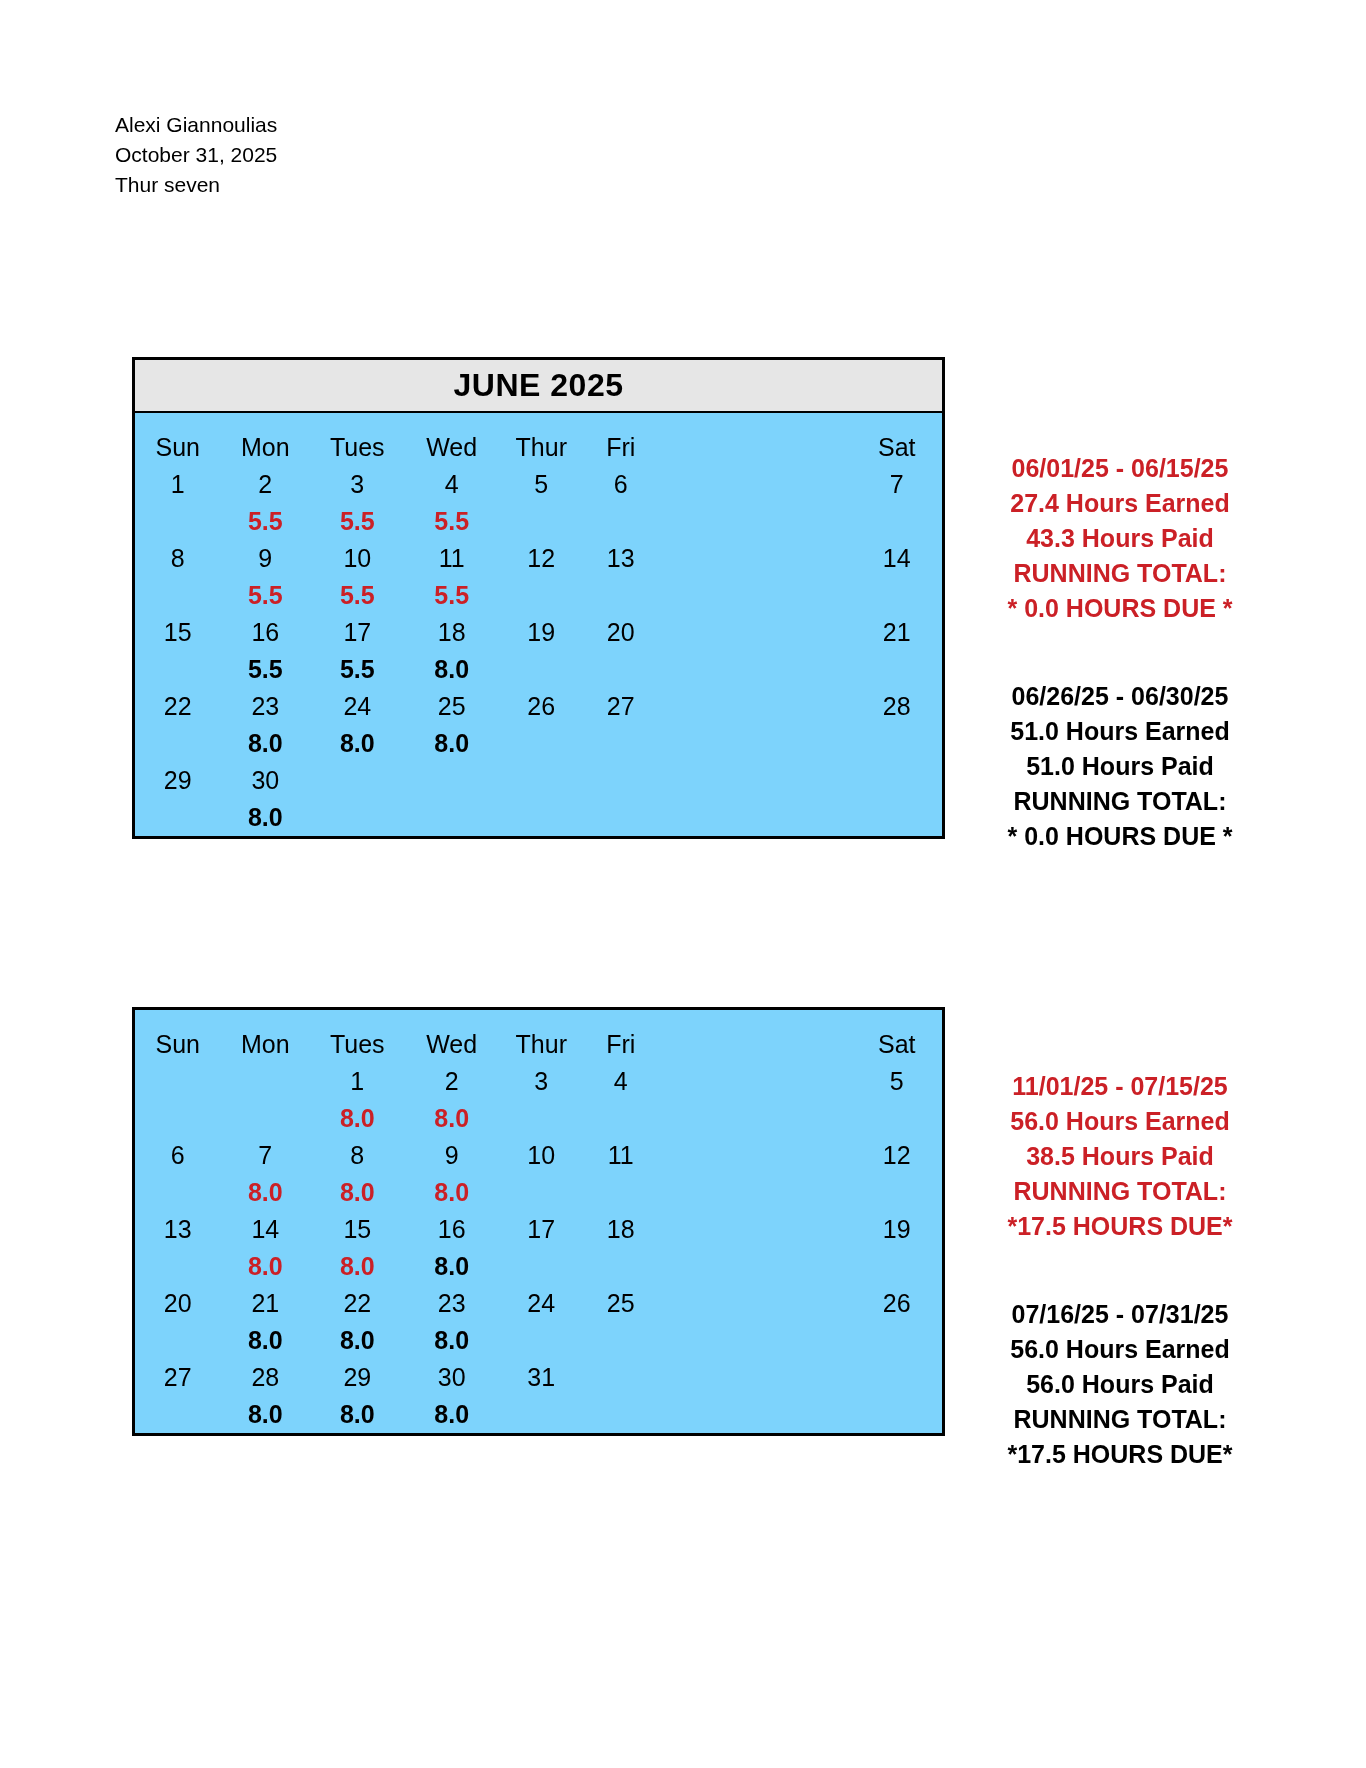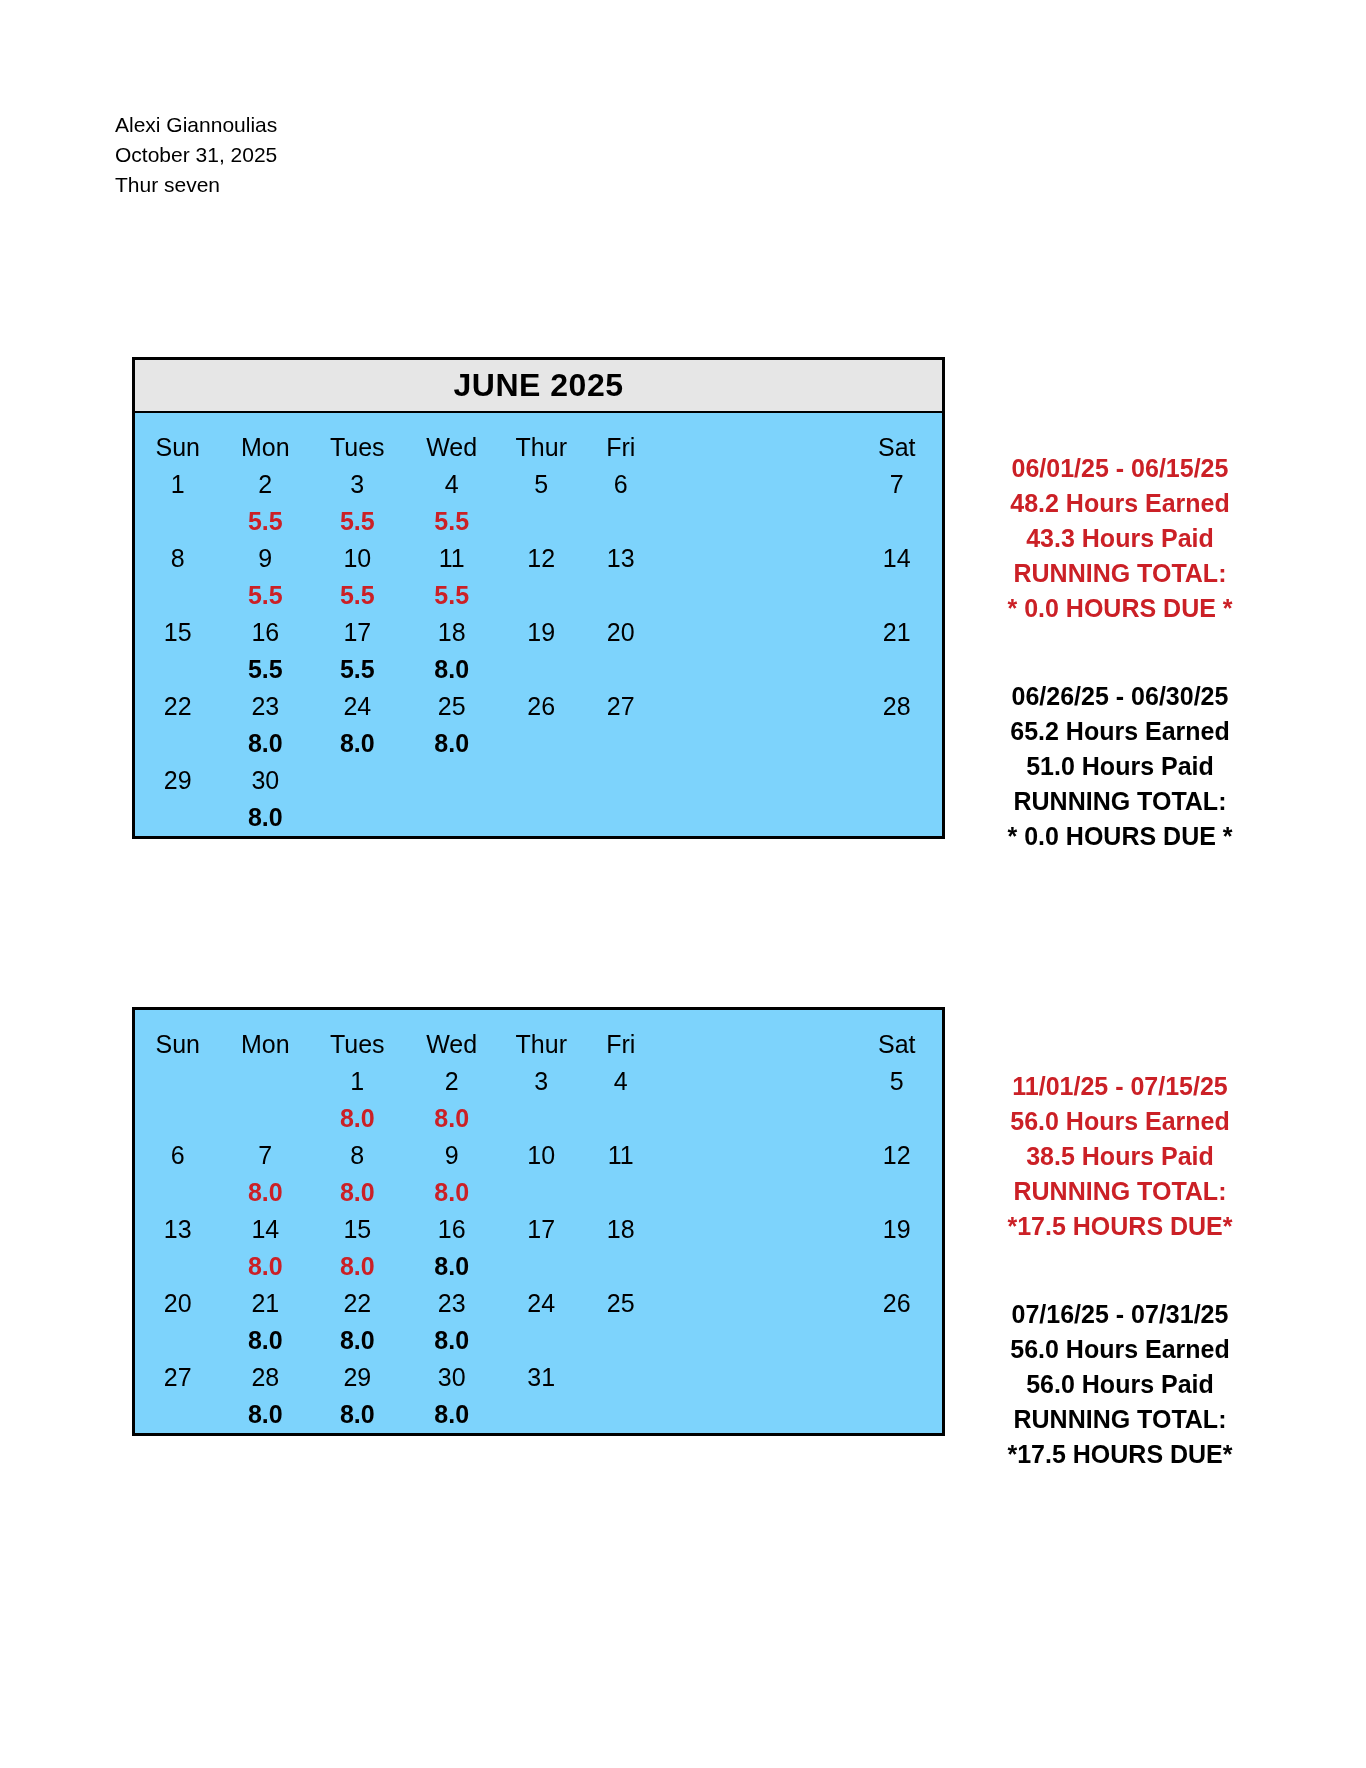--- a/index.html
+++ b/index.html
@@ -194,28 +194,28 @@
         <div class="cell hour"></div>
         <div class="cell hour"></div>
         <div class="cell hour"></div>
         <div class="cell spacer"></div>
         <div class="cell hour"></div>
       </div>
     </div>
   <div class="sums june">
       <div class="sum-block red">
         <div class="sum-line">06/01/25 - 06/15/25</div>
-        <div class="sum-line">48.2 Hours Earned</div>
+        <div class="sum-line">27.4 Hours Earned</div>
         <div class="sum-line">43.3 Hours Paid</div>
         <div class="sum-line">RUNNING TOTAL:</div>
         <div class="sum-line">* 0.0 HOURS DUE *</div>
       </div>
       <div class="sum-block">
         <div class="sum-line">06/26/25 - 06/30/25</div>
-        <div class="sum-line">65.2 Hours Earned</div>
+        <div class="sum-line">51.0 Hours Earned</div>
         <div class="sum-line">51.0 Hours Paid</div>
         <div class="sum-line">RUNNING TOTAL:</div>
         <div class="sum-line">* 0.0 HOURS DUE *</div>
       </div>
     </div>
 
   <div class="calendar july">
       <div class="cal-row head">
         <div class="cell day-head">Sun</div>
         <div class="cell day-head">Mon</div>

